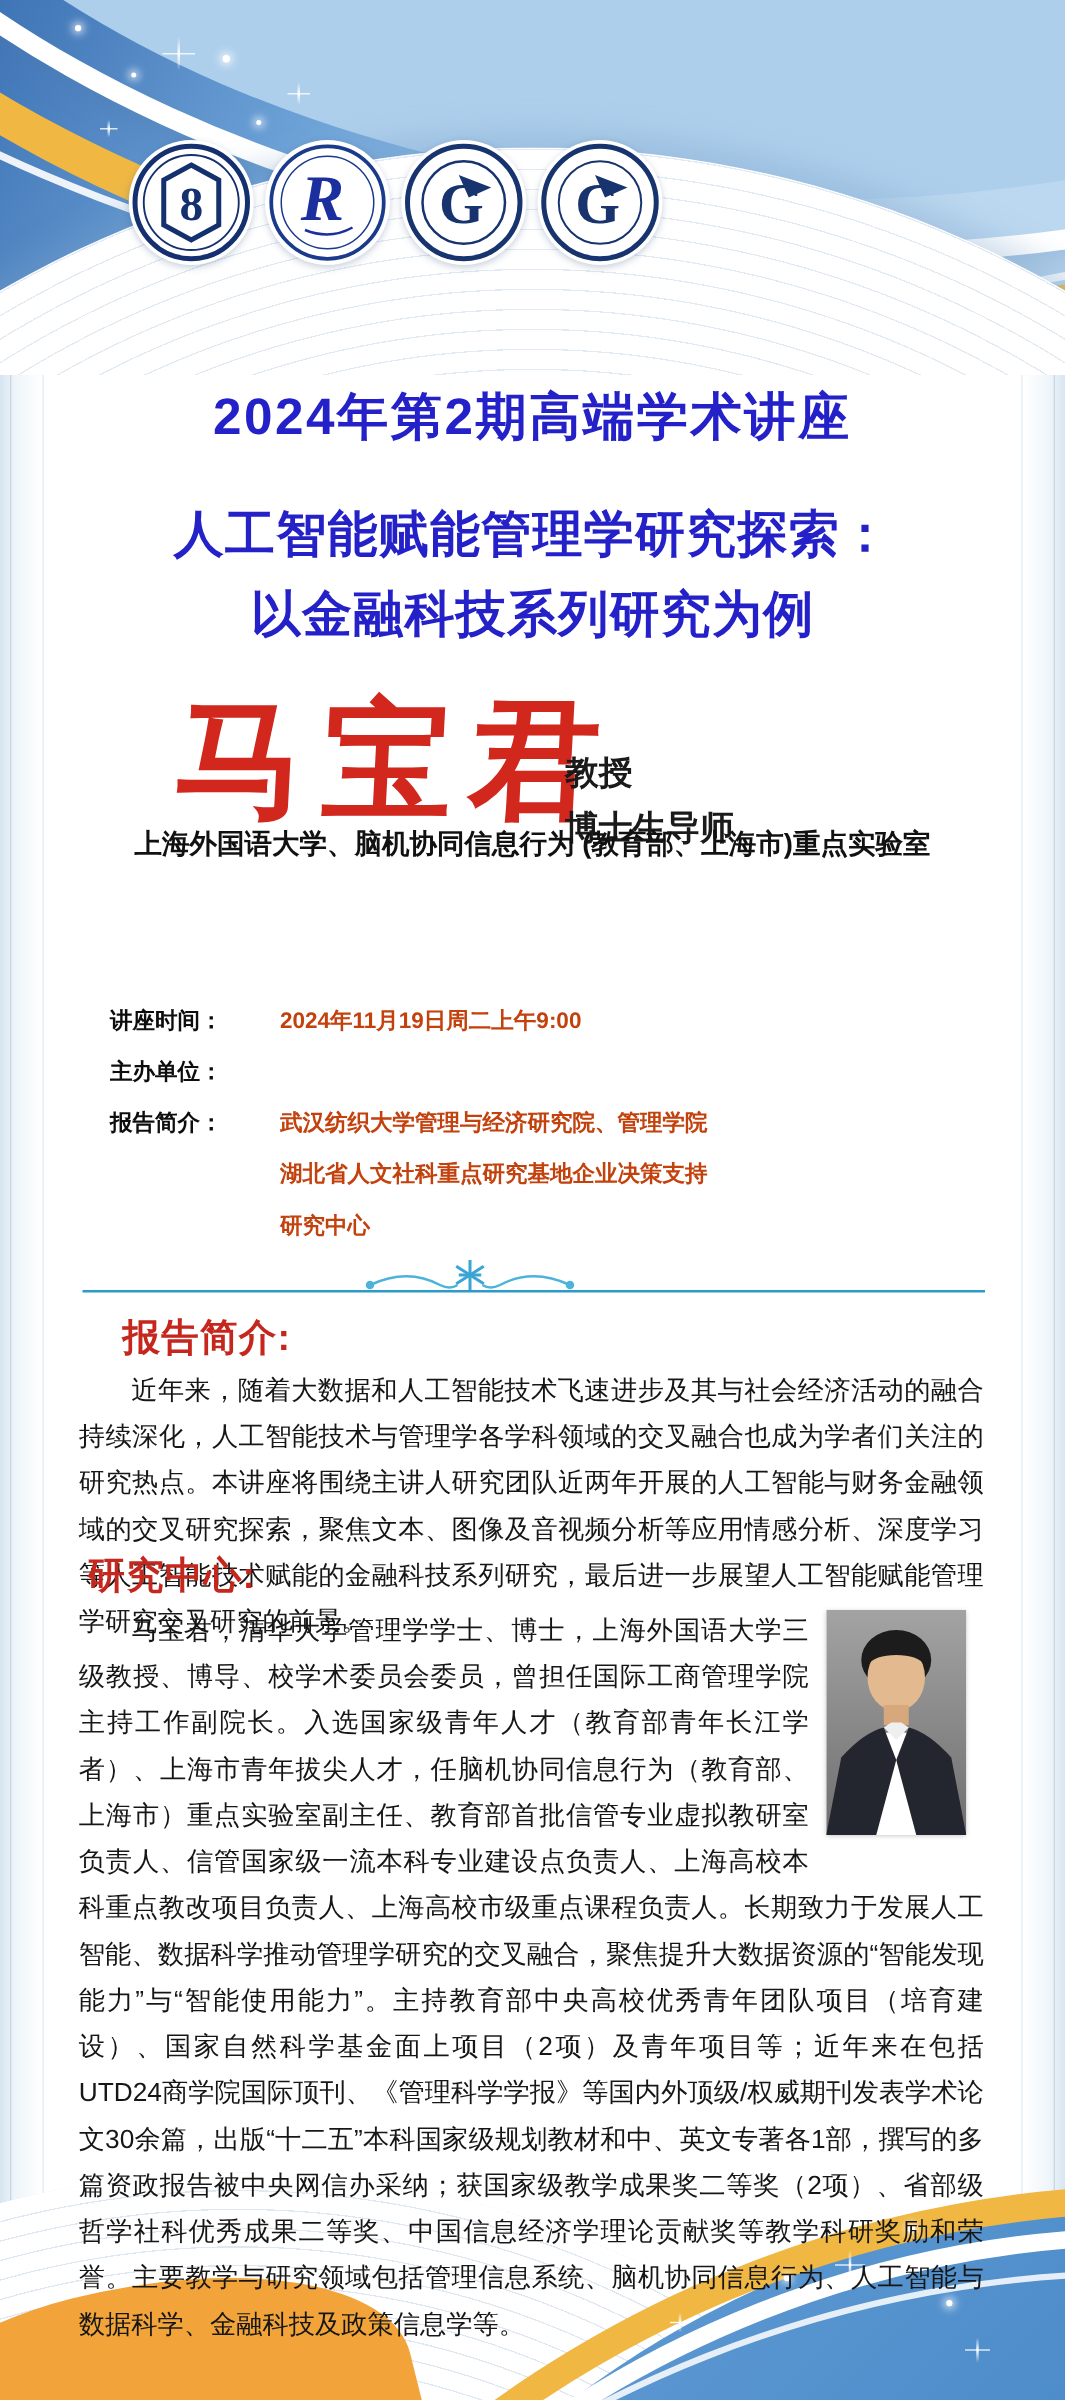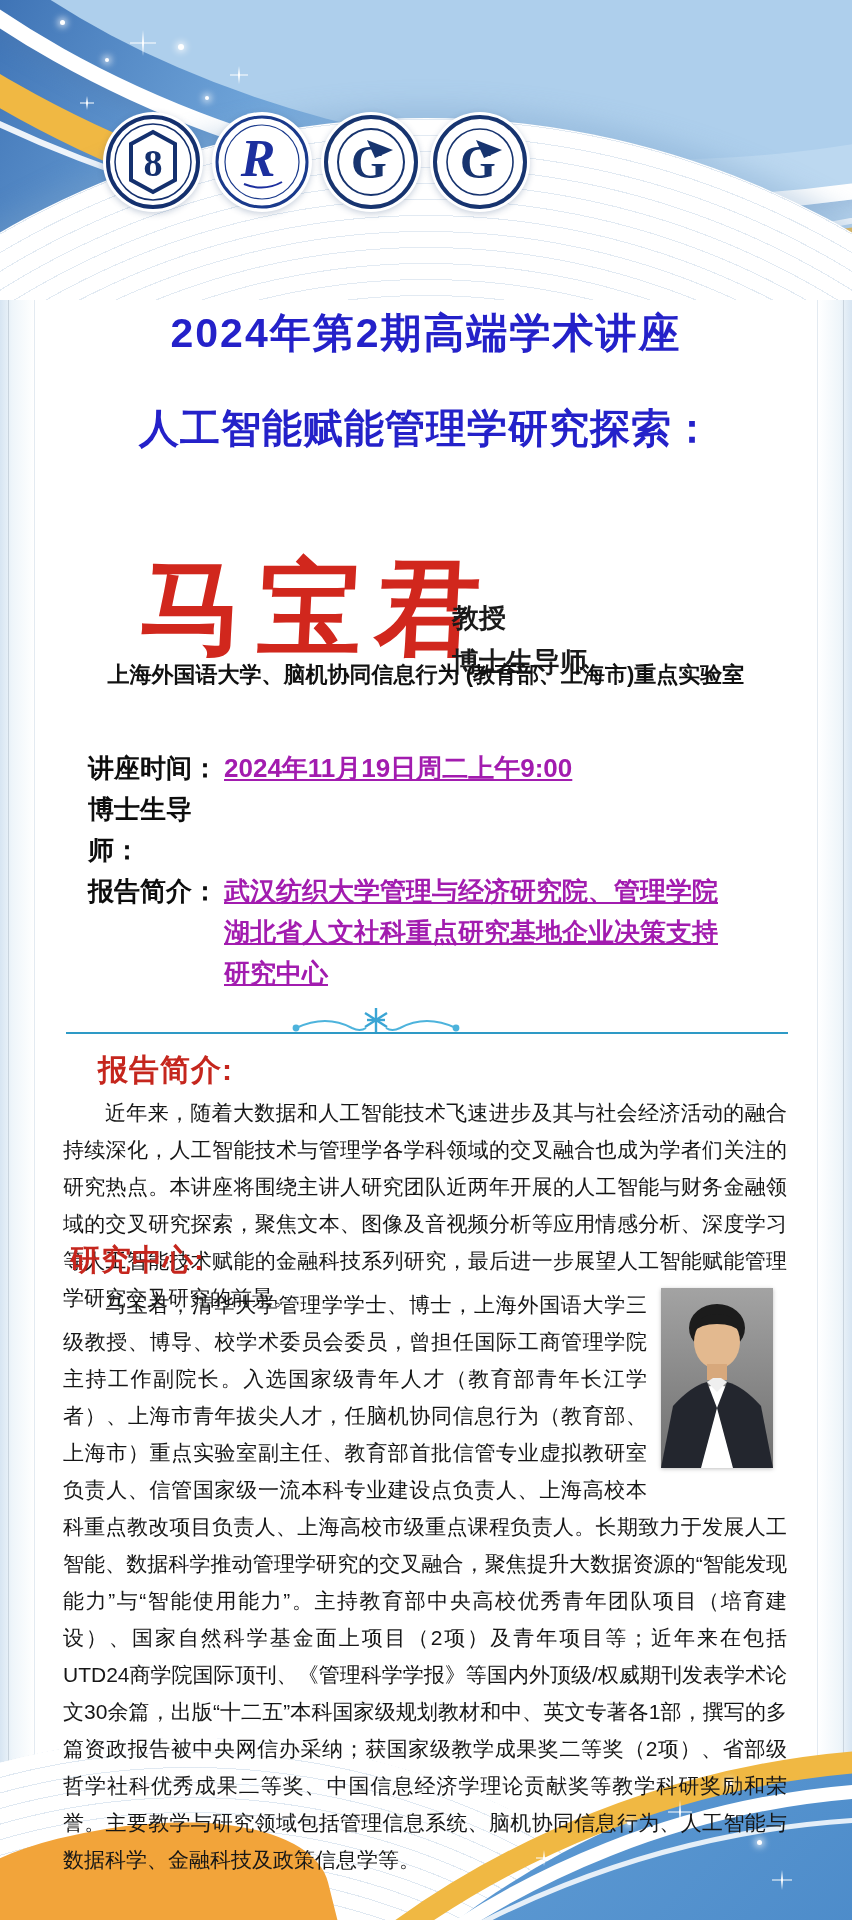--- a/index.html
+++ b/index.html
@@ -50,24 +50,24 @@
 
   
   .speaker-name{position:absolute;top:540px;left:140px;z-index:5;
     font-size:104px;font-weight:900;color:#d1271d;letter-spacing:14px;
     font-family:"DejaVu Serif","Liberation Serif",serif;transform:skewX(-3deg);}
   .speaker-titles{position:absolute;top:596px;left:452px;z-index:5;font-size:27px;font-weight:600;color:#1a1a1a;line-height:44px;}
   .affiliation{position:absolute;top:660px;left:0;width:852px;text-align:center;z-index:5;
     font-size:22px;font-weight:700;color:#111;}
 
   
-  .info{position:absolute;top:748px;left:88px;width:690px;z-index:5;font-size:26px;line-height:41px;}
+  .info{position:absolute;top:796px;left:88px;width:690px;z-index:5;font-size:18px;line-height:41px;}
   .info-row{display:flex;align-items:flex-start;}
   .info-label{font-weight:800;width:136px;flex:0 0 136px;color:#0d0d0d;}
-  .info-value{font-weight:600;color:#a21caf;white-space:pre-line;text-decoration:underline;}
+  .info-value{font-weight:600;color:#c2410c;white-space:pre-line;}
 
   
   .divider{position:absolute;top:1032px;left:66px;width:722px;height:2px;background:#2e9ac6;z-index:5;}
   .flourish{position:absolute;top:1004px;left:286px;z-index:6;}
 
   
   .sec-heading{position:absolute;left:70px;z-index:5;font-size:30px;font-weight:900;color:#c5261d;letter-spacing:1px;}
   .sec1-heading{top:1050px;margin-left:28px;}
   .sec2-heading{top:1240px;}
   .sec-body{position:absolute;left:59px;width:732px;z-index:5;font-size:21px;line-height:37px;
@@ -147,36 +147,37 @@
       <circle cx="48" cy="48" r="33" fill="none" stroke="#17346f" stroke-width="1.6"></circle>
       <text x="46" y="64" text-anchor="middle" font-size="46" font-weight="bold" fill="#17346f" font-family="Liberation Serif,serif">G</text>
       <polygon points="44,26 70,36 52,44" fill="#17346f"></polygon>
     </svg>
   </div>
 </div>
 
 <div class="series-title">2024年第2期高端学术讲座</div>
 <div class="main-title">
   <div>人工智能赋能管理学研究探索：</div>
+  <div>以金融科技系列研究为例</div>
 </div>
 
 <div class="speaker-name">马宝君</div>
 <div class="speaker-titles">
   <div>教授</div>
   <div>博士生导师</div>
 </div>
 <div class="affiliation">上海外国语大学、脑机协同信息行为 (教育部、上海市)重点实验室</div>
 
 <div class="info">
   <div class="info-row">
     <div class="info-label">讲座时间：</div>
     <div class="info-value">2024年11月19日周二上午9:00</div>
   </div>
   <div class="info-row">
-    <div class="info-label">博士生导师：</div>
+    <div class="info-label">主办单位：</div>
   </div>
   <div class="info-row">
     <div class="info-label">报告简介：</div>
     <div class="info-value">武汉纺织大学管理与经济研究院、管理学院
 湖北省人文社科重点研究基地企业决策支持
 研究中心</div>
   </div>
 </div>
 
 <div class="divider"></div>

